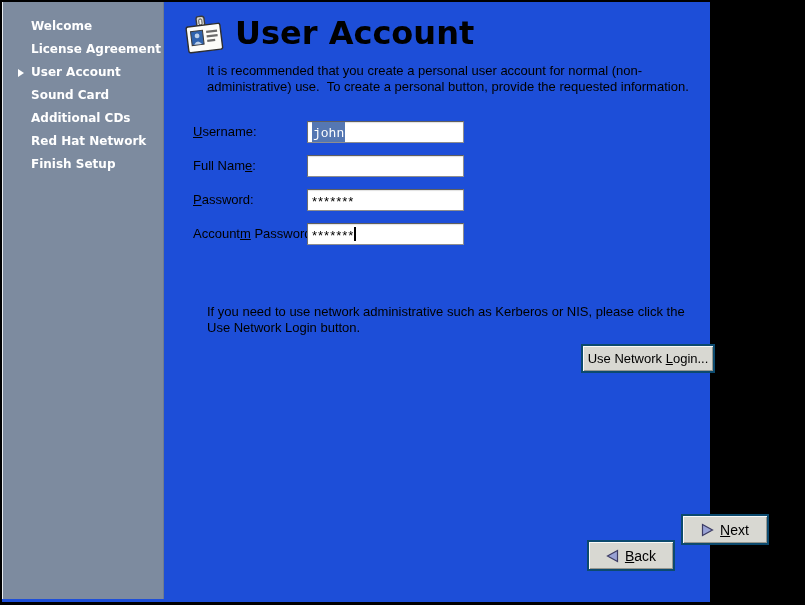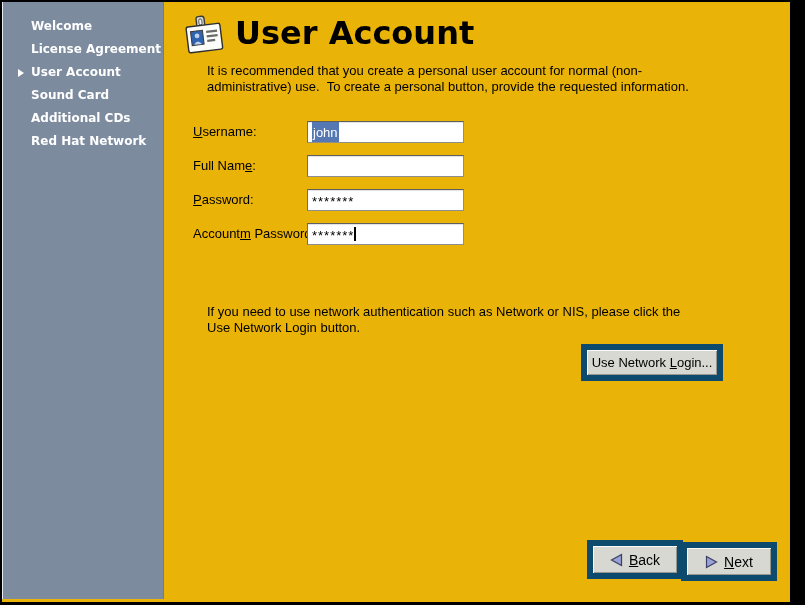--- a/index.html
+++ b/index.html
@@ -5,22 +5,22 @@
   html, body { margin: 0; padding: 0; }
   body {
     width: 805px; height: 605px;
     background: #000;
     position: relative;
     overflow: hidden;
     font-family: "Liberation Sans", sans-serif;
   }
   .window {
     position: absolute; left: 2px; top: 2px;
-    width: 788px; height: 600px;
-    background: #eab308;
+    width: 708px; height: 600px;
+    background: #1d4ed8;
   }
   
   .sidebar {
     position: absolute; left: 0; top: 0;
     width: 161px; height: 597px;
     background: #7d8b9f;
     border-right: 1px solid #6d7c90;
     box-shadow: inset 1px 0 0 #e8ecf0;
   }
   .sidebar ul { list-style: none; margin: 0; padding: 13px 0 0 0; }
@@ -73,61 +73,63 @@
     border: 1px solid #8e8e8e;
     border-top-color: #5f5f5f;
     border-left-color: #6f6f6f;
     box-shadow: inset 0 1px 1px rgba(0,0,0,0.12);
     font-size: 13px; line-height: 19px; color: #000;
     overflow: hidden; white-space: pre;
   }
   .entry .selected-text {
     background: #5577b2; color: #ffffff;
     padding: 14px 1px;
+    font-family: Liberation Mono, monospace;
   }
   .entry .pw { position: relative; top: 1px; letter-spacing: 1px; }
   .caret {
     display: inline-block;
     width: 2px; height: 14px;
     background: #000;
     vertical-align: -2px;
   }
   
   .gtk-button {
     position: absolute;
     display: flex; align-items: center; justify-content: center;
     gap: 6px;
     background: #d8d8d2;
-    border: 6px solid #0c4a6e;
+    border: 2px solid #0c4a6e;
     box-shadow: inset 1px 1px 0 #fafaf8, inset -1px -1px 0 #97978f;
     font-size: 13px; color: #000;
     cursor: default;
   }
   .btn-label { white-space: pre; }
   #use-network-login-button { left: 418px; top: 342px; width: 130px; height: 25px; }
   #back-button  { left: 424px; top: 538px; width: 84px; height: 27px; font-size: 14px; }
-  #next-button  { left: 518px; top: 540px; width: 84px; height: 27px; font-size: 14px; }
+  #next-button  { left: 518px; top: 512px; width: 84px; height: 27px; font-size: 14px; }
   .nav-arrow { display: block; }
 </style>
 </head>
 <body>
 
 <div class="window">
 
   <div class="sidebar">
     <ul>
       <li><span>Welcome</span></li>
       <li><span>License Agreement</span></li>
       <li>
         <span class="active-arrow"></span>
         <span>User Account</span>
       </li>
       <li><span>Sound Card</span></li>
       <li><span>Additional CDs</span></li>
       <li><span>Red Hat Network</span></li>
+      <li><span>Finish Setup</span></li>
     </ul>
   </div>
 
   <div class="main">
 
     <div class="title-icon">
       <svg width="42" height="50" viewBox="0 0 42 50">
         <g transform="rotate(-7 21 28)">
           <rect x="14.5" y="5" width="8" height="11" rx="2.5" fill="#d6d6d0" stroke="#3a3a3a" stroke-width="1.4"></rect>
           <rect x="17" y="7.5" width="3" height="6" rx="1.5" fill="#f4f4f1" stroke="#3a3a3a" stroke-width="0.8"></rect>
@@ -159,21 +161,21 @@
     <div class="form-row" style="top:187px">
       <span class="field-label"><span></span><span class="accel">P</span><span>assword:</span></span>
       <div class="entry"><span class="pw">*******</span></div>
     </div>
 
     <div class="form-row" style="top:221px">
       <span class="field-label"><span>Account</span><span class="accel">m</span><span> Password:</span></span>
       <div class="entry"><span class="pw">*******</span><span class="caret"></span></div>
     </div>
 
-    <div class="textline" style="top:302px">If you need to use network authentication such as Network or NIS, please click the</div>
+    <div class="textline" style="top:302px">If you need to use network administrative such as Kerberos or NIS, please click the</div>
     <div class="textline" style="top:318px">Use Network Login button.</div>
 
     <div class="gtk-button" id="use-network-login-button">
       <span class="btn-label"><span>Use Network </span><span class="accel">L</span><span>ogin...</span></span>
     </div>
 
     <div class="gtk-button" id="back-button">
       <svg class="nav-arrow" width="13" height="14" viewBox="0 0 13 14">
         <polygon points="11.5,1.5 11.5,12.5 1.5,7" fill="#99a2d4" stroke="#3c3c64" stroke-width="1.2"></polygon>
       </svg>

